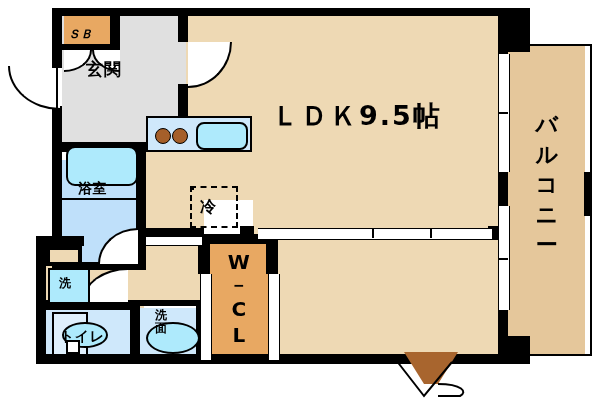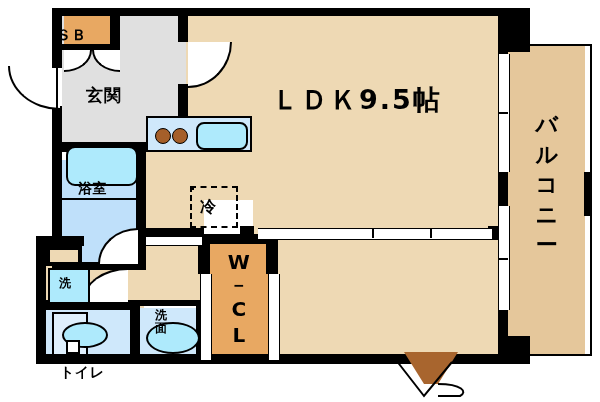--- a/index.html
+++ b/index.html
@@ -202,34 +202,34 @@
   <div class="abs" style="left:66px;top:340px;width:14px;height:14px;border:2px solid #000;background:#ffffff;"></div>
 
   <div class="ellipse" style="left:146px;top:322px;width:50px;height:28px;"></div>
 
   <svg class="bayshape" style="left:376px;top:352px;width:110px;height:50px;" viewBox="0 0 110 50">
     <polygon points="28,0 82,0 62,32 48,32" fill="#a8652e"></polygon>
     <polyline points="20,8 48,44 76,10" fill="none" stroke="#000" stroke-width="2"></polyline>
     <path d="M62,32 C86,32 92,40 84,44 L62,44" fill="none" stroke="#000" stroke-width="2"></path>
   </svg>
 
-  <div class="lbl lbl-ldk" style="left:272px;top:82px;">ＬＤＫ9.5帖</div>
-
-
-  <div class="lbl lbl-mid" style="left:86px;top:84px;">玄関</div>
+  <div class="lbl lbl-ldk" style="left:272px;top:98px;">ＬＤＫ9.5帖</div>
+
+
+  <div class="lbl lbl-mid" style="left:86px;top:58px;">玄関</div>
 
   <div class="lbl lbl-sm" style="left:78px;top:180px;">浴室</div>
 
-  <div class="lbl lbl-sm" style="left:60px;top:328px;margin-top:36px;">トイレ</div>
+  <div class="lbl lbl-sm" style="left:60px;top:328px;">トイレ</div>
 
   <div class="lbl lbl-xs" style="left:155px;top:309px;line-height:13px;width:14px;white-space:normal;">洗面</div>
 
   <div class="lbl lbl-xs" style="left:59px;top:275px;">洗</div>
 
-  <div class="lbl" style="left:56px;top:26px;font-size:15px;">ＳＢ</div>
+  <div class="lbl" style="left:68px;top:26px;font-size:12px;font-style:italic;">ＳＢ</div>
 
   <div class="lbl lbl-xs" style="left:200px;top:197px;font-size:16px;">冷</div>
 
   <div class="abs" style="left:208px;top:250px;width:62px;text-align:center;">
     <div class="lbl" style="position:relative;left:0;top:0;font-size:20px;line-height:24px;">W</div>
     <div class="lbl" style="position:relative;left:0;top:0;font-size:18px;line-height:22px;">－</div>
     <div class="lbl" style="position:relative;left:0;top:0;font-size:20px;line-height:26px;">C</div>
     <div class="lbl" style="position:relative;left:0;top:0;font-size:20px;line-height:26px;">L</div>
   </div>
 

